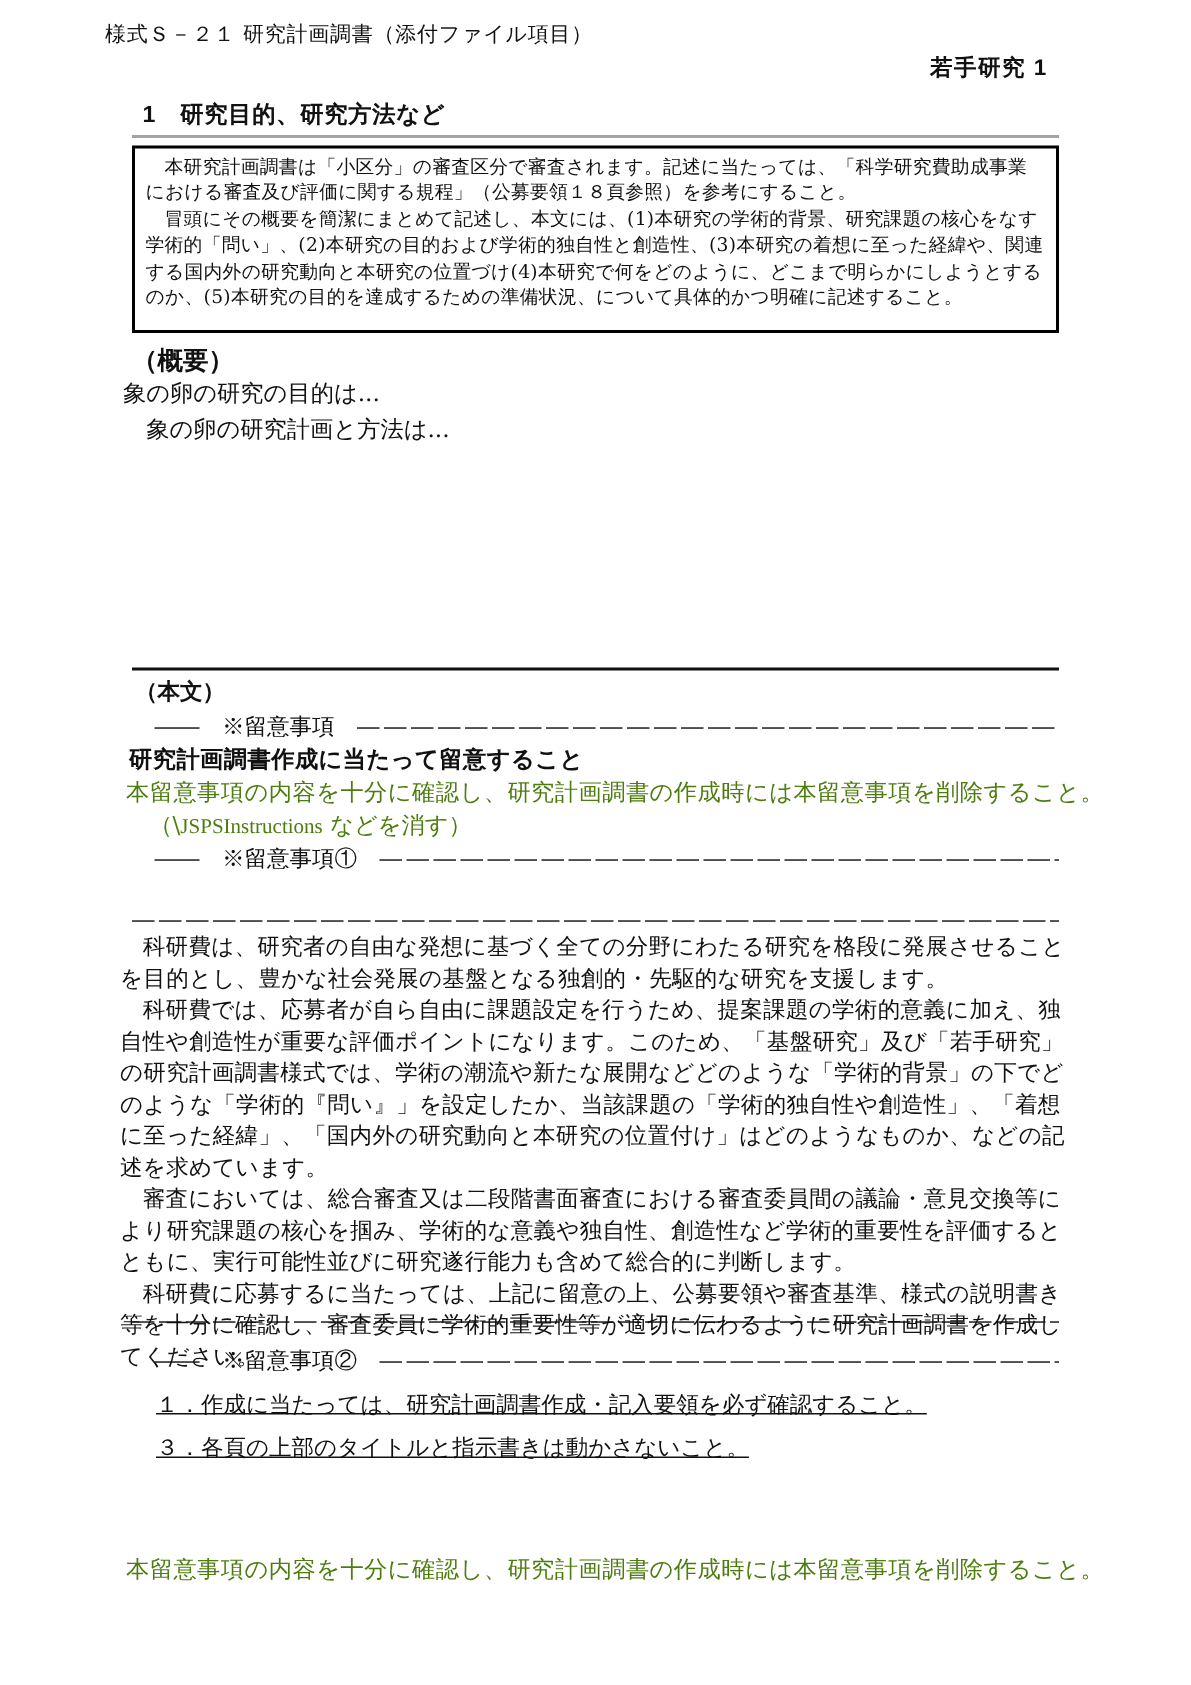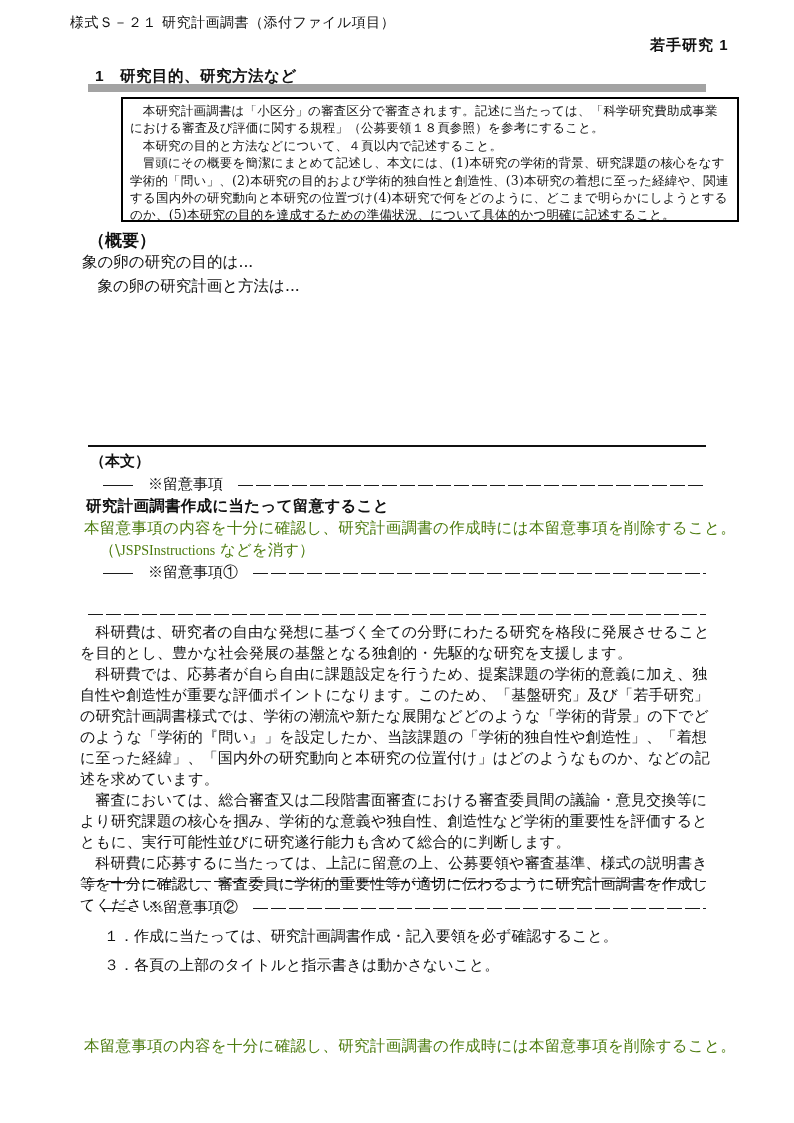--- a/index.html
+++ b/index.html
@@ -9,37 +9,36 @@
     background:#ffffff;
     color:#111111;
     font-family:"DejaVu Serif","Liberation Serif",serif;
     overflow:hidden;
   }
   .abs{position:absolute;}
   .sans{font-family:"Liberation Sans","DejaVu Sans",sans-serif;}
   .serif{font-family:"DejaVu Serif","Liberation Serif",serif;}
 
   .form-code{top:14px;left:40px;font-size:14px;letter-spacing:.5px;margin-left:30px;}
-  .category-label{top:36px;left:620px;font-size:15px;font-weight:600;letter-spacing:1px;margin-left:30px;}
+  .category-label{top:36px;left:620px;font-size:15px;font-weight:600;letter-spacing:1px;}
 
   .section-heading{
     top:66px;left:88px;width:618px;height:26px;
-    border-bottom:8px solid #a3a3a3;
+    border-bottom:2px solid #a3a3a3;
     font-size:15.5px;font-weight:bold;
     padding-left:7px;box-sizing:border-box;
     letter-spacing:.5px;
   }
 
   .instruction-box{
     top:97px;left:88px;width:618px;height:125px;
     border:2px solid #000;box-sizing:border-box;
     padding:3px 7px 0 7px;
     font-size:12.5px;line-height:17.4px;
     letter-spacing:.2px;
-    margin-left:33px;
   }
   .instruction-box p{margin:0;}
 
   .overview-label{top:229px;left:88px;font-size:17px;font-weight:600;}
   .overview-line1{top:252px;left:82px;font-size:15.5px;}
   .overview-line2{top:276px;left:82px;font-size:15.5px;}
 
   .divider-solid{top:445px;left:88px;width:618px;height:2px;background:#111;}
 
   .body-label{top:452px;left:90px;font-size:15px;font-weight:600;}
@@ -62,38 +61,37 @@
   .dashed-a{top:604px;left:88px;}
   .dashed-b{top:871px;left:88px;}
 
   .body-paragraphs{
     top:621px;left:80px;width:637px;
     font-size:15px;line-height:21px;letter-spacing:.2px;
   }
   .body-paragraphs p{margin:0;}
 
   .notice2-items{top:922px;left:88px;width:640px;font-size:15px;line-height:28.5px;}
-  .notice2-items div{padding-left:16px;}
+  .notice2-items div{padding-left:16px;text-decoration:underline;}
 
   .warning-red-2{top:1036px;left:84px;font-size:15.5px;letter-spacing:.3px;}
 </style>
 </head>
 <body>
 
 <div class="page">
 
   <div class="abs form-code serif">様式Ｓ－２１ 研究計画調書（添付ファイル項目）</div>
 
   <div class="abs category-label sans">若手研究 1</div>
 
   <div class="abs section-heading sans">1　研究目的、研究方法など</div>
 
   <div class="abs instruction-box serif">
     <p>　本研究計画調書は「小区分」の審査区分で審査されます。記述に当たっては、「科学研究費助成事業における審査及び評価に関する規程」（公募要領１８頁参照）を参考にすること。</p>
-    <p>　本研究の目的と方法などについて、４頁以内で記述すること。</p>
     <p>　冒頭にその概要を簡潔にまとめて記述し、本文には、(1)本研究の学術的背景、研究課題の核心をなす学術的「問い」、(2)本研究の目的および学術的独自性と創造性、(3)本研究の着想に至った経緯や、関連する国内外の研究動向と本研究の位置づけ(4)本研究で何をどのように、どこまで明らかにしようとするのか、(5)本研究の目的を達成するための準備状況、について具体的かつ明確に記述すること。</p>
   </div>
 
   <div class="abs overview-label sans">（概要）</div>
   <div class="abs overview-line1 serif">象の卵の研究の目的は...</div>
   <div class="abs overview-line2 serif">　象の卵の研究計画と方法は...</div>
 
   <div class="abs divider-solid"></div>
 
   <div class="abs body-label sans">（本文）</div>

